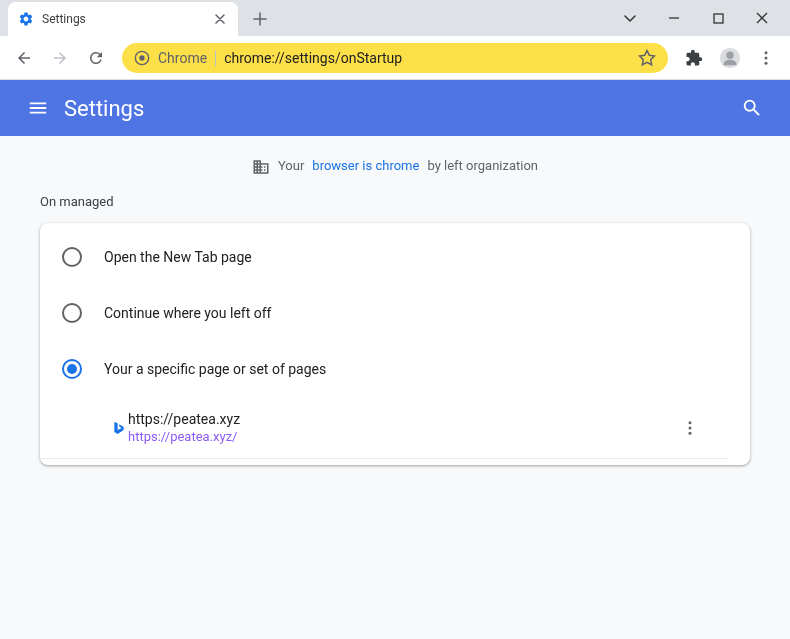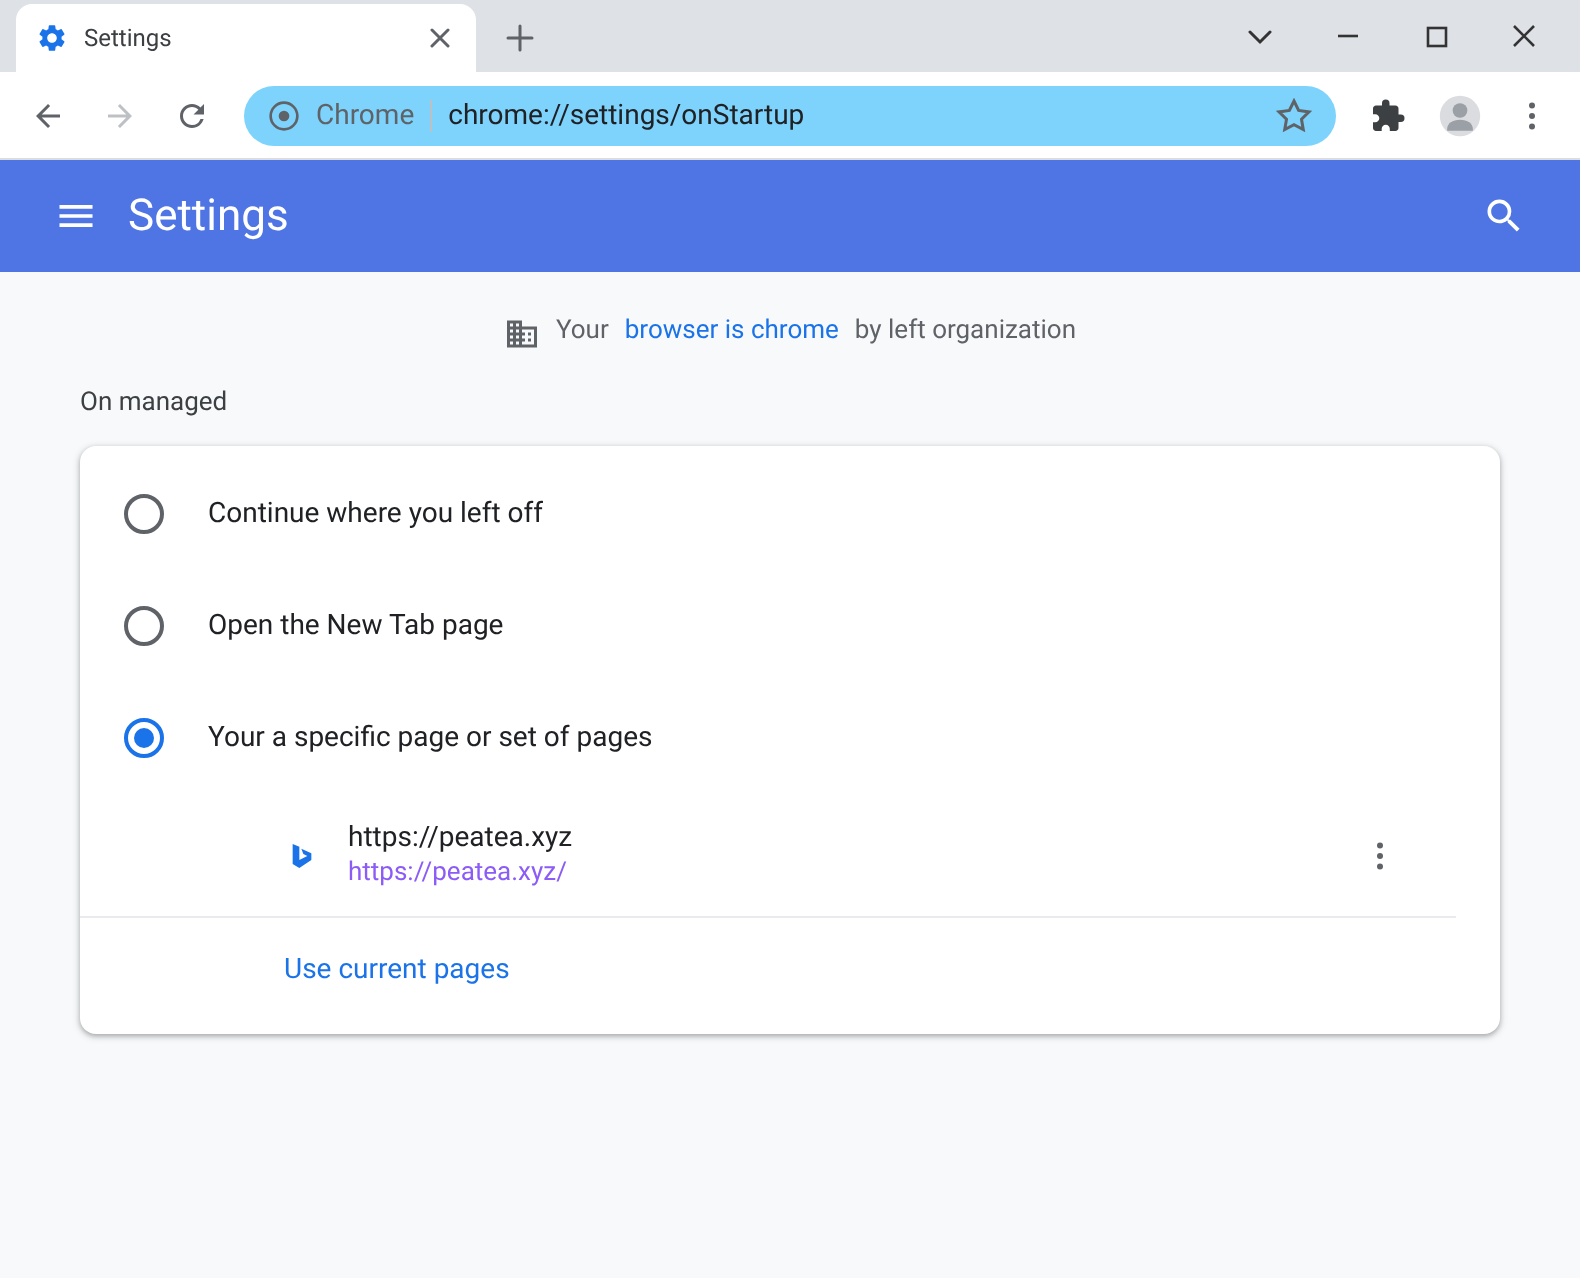--- a/index.html
+++ b/index.html
@@ -14,21 +14,21 @@
 .tab { background: #fff; height: 34px; width: 230px; border-radius: 8px 8px 0 0; display: flex; align-items: center; padding: 0 10px; gap: 8px; position: relative; }
 .tab-icon { width: 16px; height: 16px; display: flex; align-items: center; justify-content: center; }
 .tab-title { font-size: 12px; color: #3c4043; flex: 1; }
 .tab-close { width: 16px; height: 16px; display: flex; align-items: center; justify-content: center; color: #5f6368; cursor: pointer; }
 .new-tab { width: 28px; height: 28px; display: flex; align-items: center; justify-content: center; margin-left: 8px; margin-bottom: 3px; cursor: pointer; color: #5f6368; border-radius: 50%; }
 
 
 .address-row { height: 44px; background: #fff; display: flex; align-items: center; padding: 0 8px; gap: 4px; border-bottom: 1px solid #dadce0; }
 .nav-btn { width: 32px; height: 32px; display: flex; align-items: center; justify-content: center; color: #5f6368; border-radius: 50%; cursor: pointer; }
 .nav-btn.disabled { color: #bdc1c6; cursor: default; }
-.omnibox { flex: 1; height: 30px; background: #7dd3fc; border-radius: 15px; display: flex; align-items: center; padding: 0 12px; gap: 8px; margin: 0 6px; }
+.omnibox { flex: 1; height: 30px; background: #fde047; border-radius: 15px; display: flex; align-items: center; padding: 0 12px; gap: 8px; margin: 0 6px; }
 .omnibox-icon { width: 16px; height: 16px; display: flex; align-items: center; justify-content: center; color: #5f6368; }
 .omnibox-chrome { font-size: 14px; color: #5f6368; }
 .omnibox-sep { width: 1px; height: 16px; background: #bdc1c6; }
 .omnibox-url { font-size: 14px; color: #202124; flex: 1; }
 .omnibox-star { color: #5f6368; cursor: pointer; }
 .toolbar-icon { width: 32px; height: 32px; display: flex; align-items: center; justify-content: center; color: #5f6368; cursor: pointer; border-radius: 50%; }
 
 
 .settings-header { height: 56px; background: #4f74e3; display: flex; align-items: center; padding: 0 18px; color: #fff; }
 .menu-btn { width: 40px; height: 40px; display: flex; align-items: center; justify-content: center; cursor: pointer; border-radius: 50%; }
@@ -43,21 +43,21 @@
 .section-title { font-size: 13px; color: #3c4043; padding: 0 0 14px 40px; }
 
 .card { background: #fff; border-radius: 8px; box-shadow: 0 1px 2px rgba(60,64,67,0.3), 0 1px 3px 1px rgba(60,64,67,0.15); margin: 0 40px; padding: 6px 0; }
 
 .radio-row { display: flex; align-items: center; padding: 18px 22px; gap: 22px; cursor: pointer; }
 .radio { width: 20px; height: 20px; border: 2px solid #5f6368; border-radius: 50%; position: relative; flex-shrink: 0; }
 .radio.selected { border-color: #1a73e8; }
 .radio.selected::after { content: ''; position: absolute; width: 10px; height: 10px; background: #1a73e8; border-radius: 50%; top: 50%; left: 50%; transform: translate(-50%, -50%); }
 .radio-label { font-size: 14px; color: #202124; }
 
-.page-item { display: flex; align-items: center; padding: 14px 22px 14px 102px; gap: 14px; border-bottom: 1px solid #e8eaed; margin: 0 22px 0 0; }
+.page-item { display: flex; align-items: center; padding: 14px 22px 14px 70px; border-bottom: 1px solid #e8eaed; margin: 0 22px 0 0; }
 .page-favicon { width: 18px; height: 18px; display: flex; align-items: center; justify-content: center; }
 .page-texts { flex: 1; }
 .page-title { font-size: 14px; color: #202124; }
 .page-url { font-size: 13px; color: #8b5cf6; margin-top: 2px; }
 .page-menu { width: 32px; height: 32px; display: flex; align-items: center; justify-content: center; color: #5f6368; cursor: pointer; border-radius: 50%; }
 
 .action-link { padding: 18px 22px 18px 102px; font-size: 14px; color: #1a73e8; cursor: pointer; border-bottom: 1px solid #e8eaed; margin-right: 22px; }
 .action-link:last-child { border-bottom: none; }
 
 svg { display: block; }
@@ -185,25 +185,25 @@
     <span>Your</span>
     <a href="#">browser is chrome</a>
     <span>by left organization</span>
   </div>
 
   <div class="section-title">On managed</div>
 
   <div class="card">
     <div class="radio-row">
       <div class="radio"></div>
-      <div class="radio-label">Continue where you left off</div>
+      <div class="radio-label">Open the New Tab page</div>
     </div>
     <div class="radio-row">
       <div class="radio"></div>
-      <div class="radio-label">Open the New Tab page</div>
+      <div class="radio-label">Continue where you left off</div>
     </div>
     <div class="radio-row">
       <div class="radio selected"></div>
       <div class="radio-label">Your a specific page or set of pages</div>
     </div>
 
     <div class="page-item">
       <span class="page-favicon">
         <svg width="16" height="16" viewBox="0 0 24 24">
             <path d="M5 3l5 2v10l6-3-3-1.5-1.5-4L19 10v5l-9 6-5-3V3z" fill="#1a73e8"></path>
@@ -215,15 +215,14 @@
       </div>
       <div class="page-menu">
         <svg width="18" height="18" viewBox="0 0 24 24" fill="#5f6368">
             <circle cx="12" cy="5" r="2"></circle>
             <circle cx="12" cy="12" r="2"></circle>
             <circle cx="12" cy="19" r="2"></circle>
           </svg>
       </div>
     </div>
 
-    <div class="action-link">Use current pages</div>
   </div>
 </div>
 
 </body></html>

